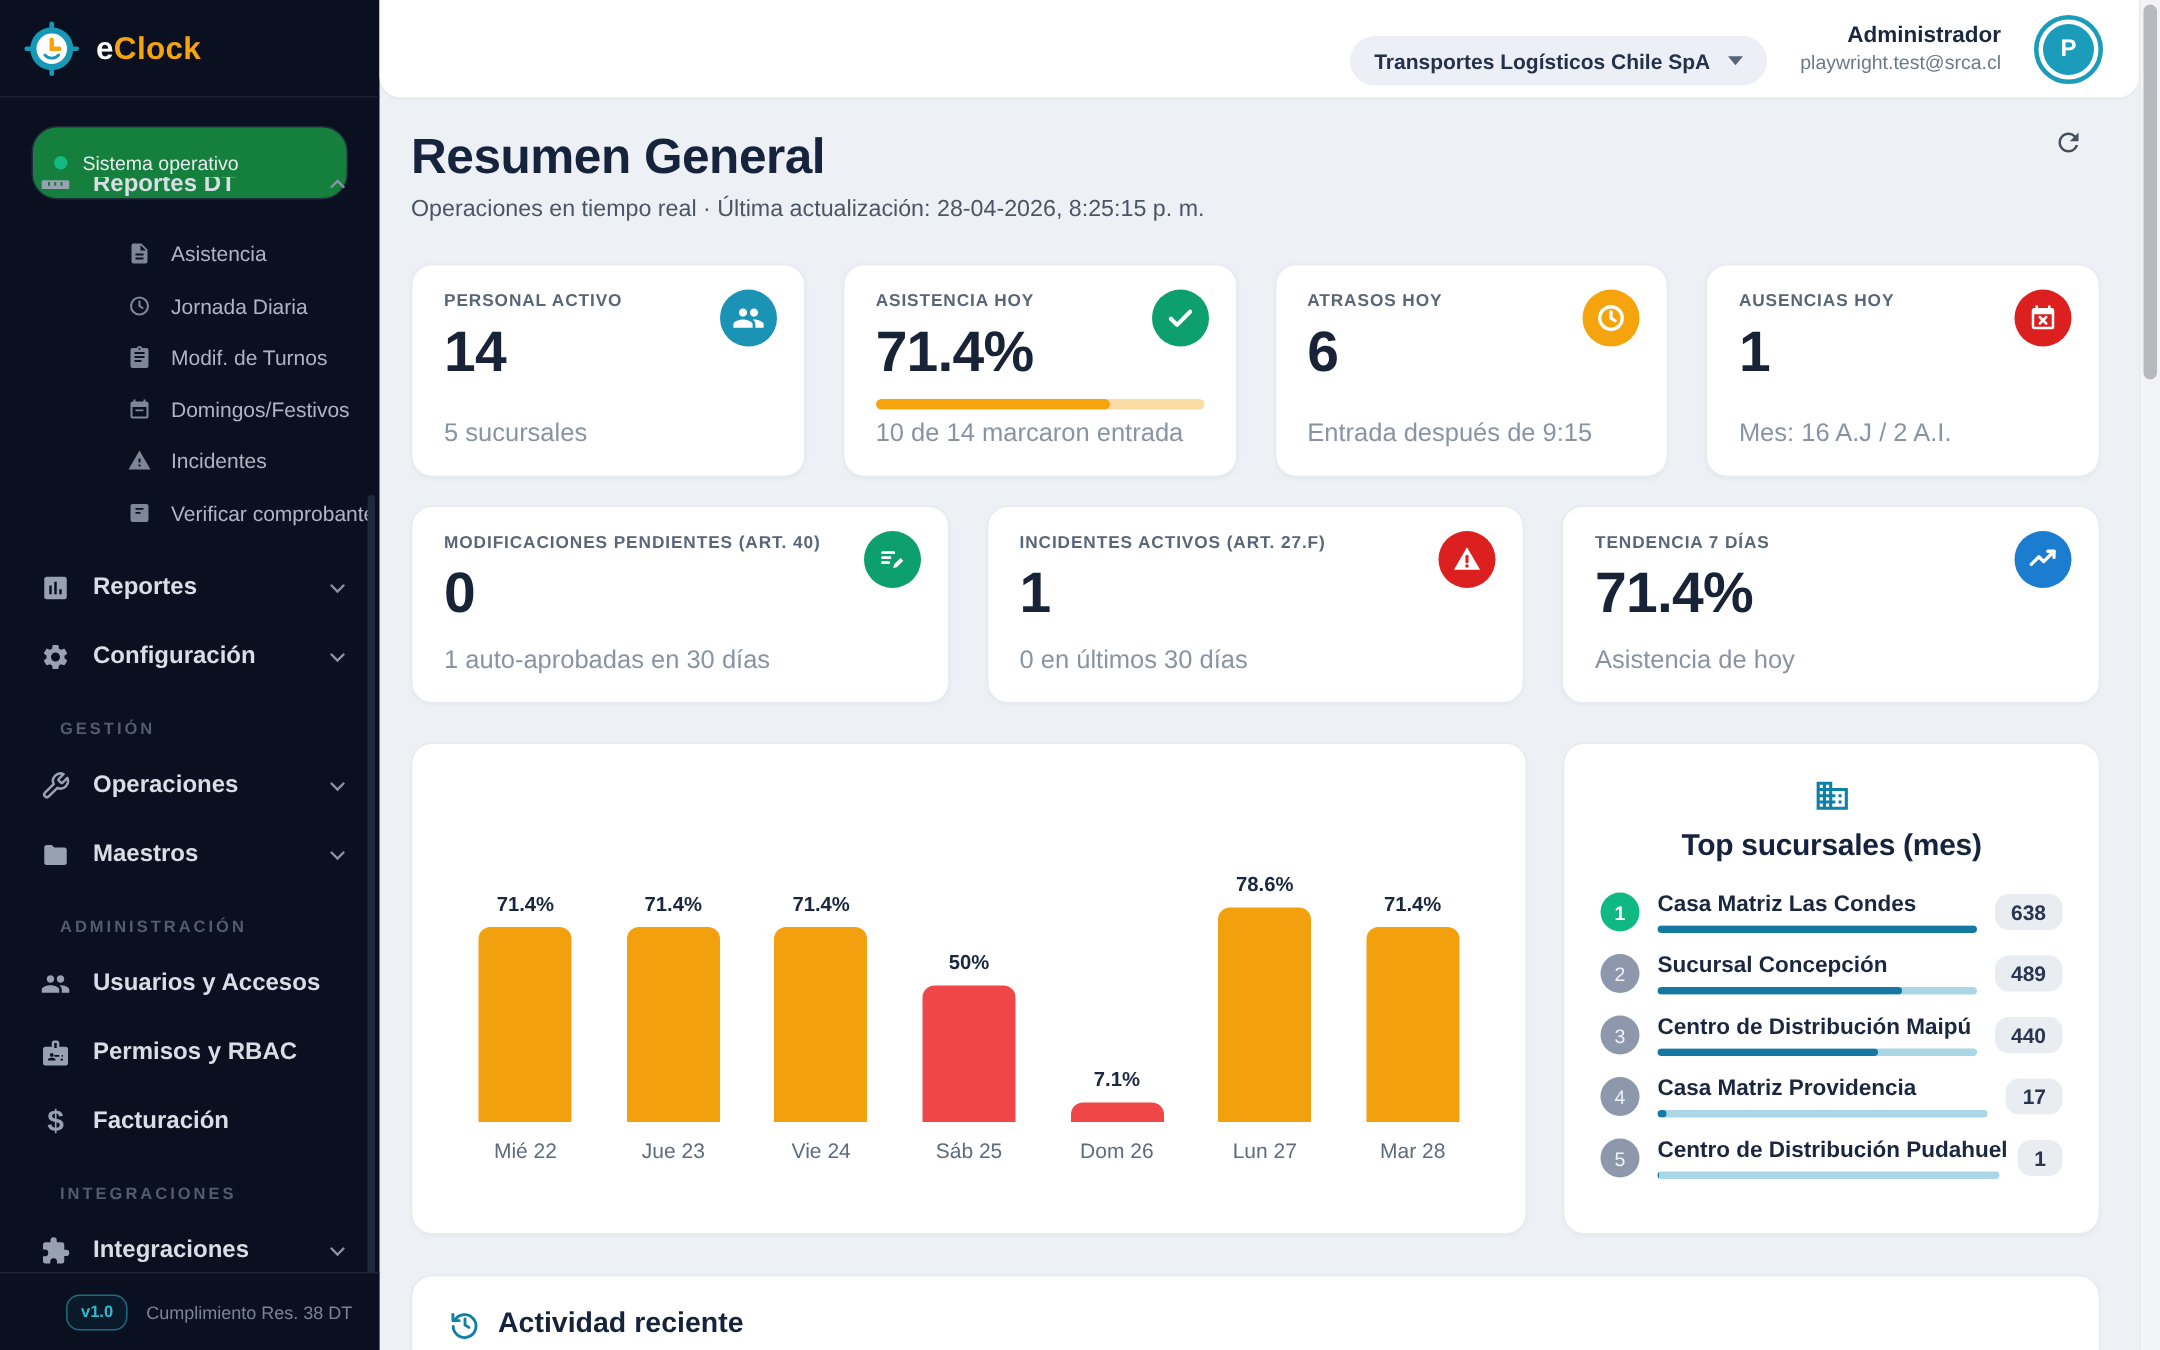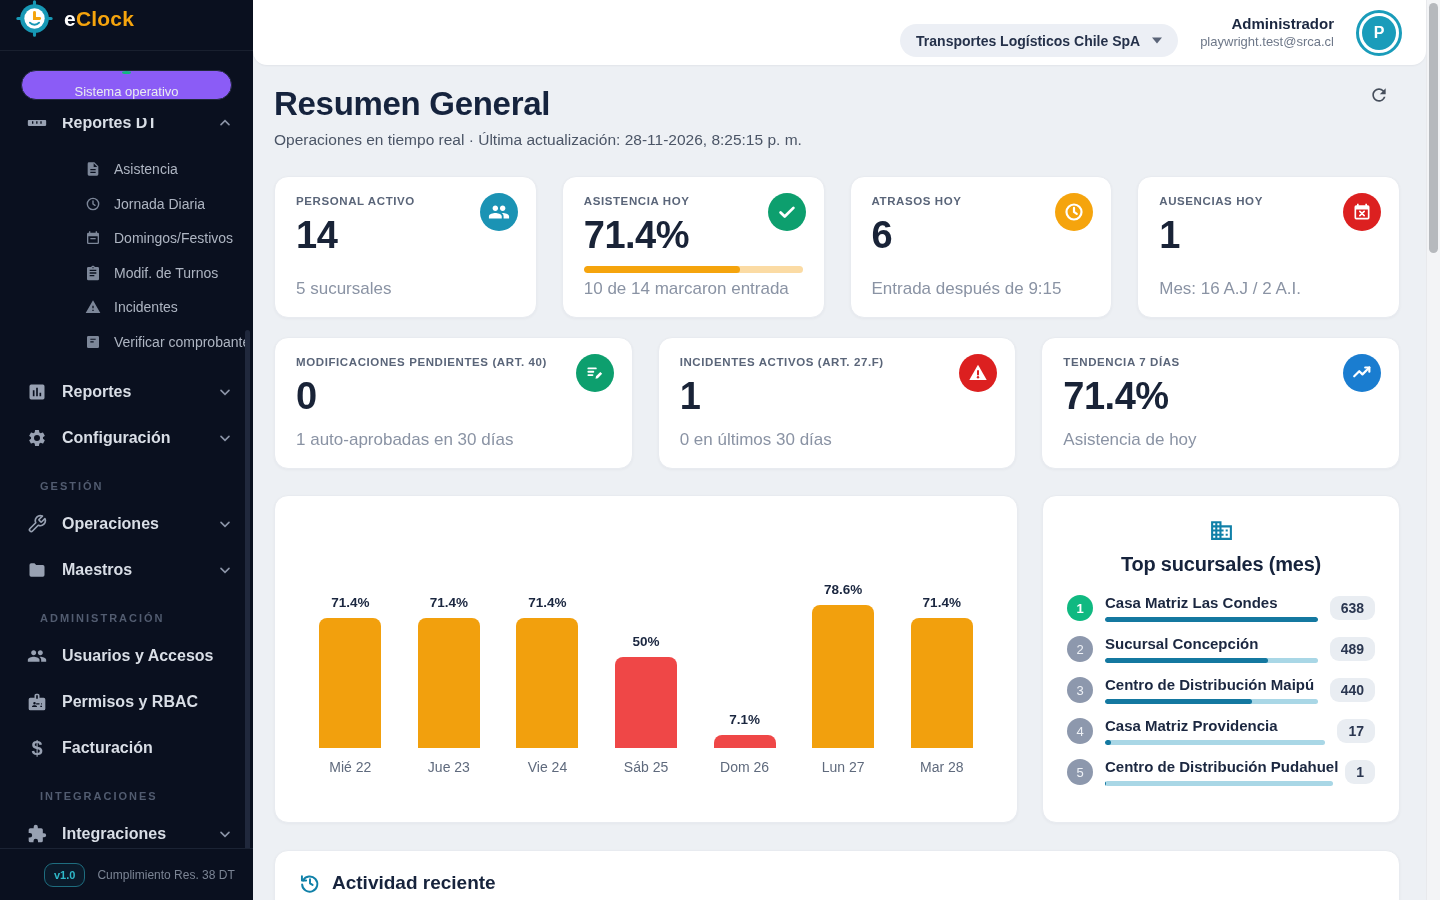--- a/index.html
+++ b/index.html
@@ -1,25 +1,25 @@
 <!DOCTYPE html>
 <html><head>
 <meta charset="utf-8">
 <style>
   * { margin:0; padding:0; box-sizing:border-box; }
   html,body { width:1440px; height:900px; overflow:hidden; font-family:"Liberation Sans","DejaVu Sans",sans-serif; background:#edf0f4; }
   body { display:flex; }
 
   
   .sidebar { position:relative; width:253px; height:900px; background:#0a101f; flex:0 0 253px; overflow:hidden; }
-  .logo-row { display:flex; align-items:center; gap:11px; padding:0 16px 13px 16px; border-bottom:1px solid #19202f; }
+  .logo-row { display:flex; align-items:center; gap:11px; padding:14px 16px 13px 16px; border-bottom:1px solid #19202f; }
   .logo-text { font-size:21px; font-weight:800; letter-spacing:.2px; }
   .logo-text .pfx { color:#ffffff; }
   .logo-text .sfx { color:#f5a40d; }
-  .status-pill { margin:19px 21px 0 21px; height:30px; border-radius:17px; background:#8b5cf6; border:1px solid #222a3d; display:flex; align-items:center; gap:10px; padding:0 14px;flex-direction:column; }
+  .status-pill { margin:19px 21px 0 21px; height:49px; border-radius:17px; background:#15803d; border:1px solid #222a3d; display:flex; align-items:center; gap:10px; padding:0 14px; }
   .status-dot { width:9px; height:9px; border-radius:50%; background:#12b981; }
   .status-label { font-size:13px; color:#e8ebf0; }
   .nav { position:absolute; top:118px; bottom:52px; left:0; right:0; overflow:hidden; }
   .nav-item { height:46px; display:flex; align-items:center; gap:14px; padding:0 20px 0 26px; color:#d9dee6; font-size:16px; font-weight:600; cursor:pointer; }
   .nav-item.clipped { height:34px; margin-top:-12px; }
   .nav-item .nicon { width:22px; height:22px; color:#98a1b2; display:flex; align-items:center; justify-content:center; flex:0 0 22px; }
   .nav-item .chev { margin-left:auto; color:#8b94a7; display:flex; }
   .subnav { padding:12px 0 4px 0; }
   .sub-item { height:34.5px; display:flex; align-items:center; gap:13px; padding-left:84px; color:#aeb5c2; font-size:14px; cursor:pointer; }
   .sub-item .sicon { width:17px; height:17px; color:#7d8799; display:flex; align-items:center; justify-content:center; flex:0 0 17px; }
@@ -138,32 +138,32 @@
             <svg viewBox="0 0 24 24" width="16" height="16" fill="none" stroke="currentColor" stroke-width="2.1" stroke-linecap="round">
               <circle cx="12" cy="12" r="8.5"></circle>
               <path d="M12 7.5V12l3 2"></path>
             </svg>
           </span>
         <span>Jornada Diaria</span>
       </div>
       <div class="sub-item">
         <span class="sicon">
             <svg viewBox="0 0 24 24" width="16" height="16" fill="currentColor">
-              <path d="M19 4h-1V2h-2v2H8V2H6v2H5a2 2 0 0 0-2 2v13a2 2 0 0 0 2 2h14a2 2 0 0 0 2-2V6a2 2 0 0 0-2-2zm0 15H5V9.5h14V19zM8 12h8v1.8H8z"></path>
-            </svg>
-          </span>
-        <span>Domingos/Festivos</span>
+              <path d="M19 3h-4.18C14.4 1.84 13.3 1 12 1s-2.4.84-2.82 2H5a2 2 0 0 0-2 2v16a2 2 0 0 0 2 2h14a2 2 0 0 0 2-2V5a2 2 0 0 0-2-2zm-7 0a1 1 0 1 1 0 2 1 1 0 0 1 0-2zm2 14H7v-2h7v2zm3-4H7v-2h10v2zm0-4H7V7h10v2z"></path>
+            </svg>
+          </span>
+        <span>Modif. de Turnos</span>
       </div>
       <div class="sub-item">
         <span class="sicon">
             <svg viewBox="0 0 24 24" width="16" height="16" fill="currentColor">
-              <path d="M19 3h-4.18C14.4 1.84 13.3 1 12 1s-2.4.84-2.82 2H5a2 2 0 0 0-2 2v16a2 2 0 0 0 2 2h14a2 2 0 0 0 2-2V5a2 2 0 0 0-2-2zm-7 0a1 1 0 1 1 0 2 1 1 0 0 1 0-2zm2 14H7v-2h7v2zm3-4H7v-2h10v2zm0-4H7V7h10v2z"></path>
-            </svg>
-          </span>
-        <span>Modif. de Turnos</span>
+              <path d="M19 4h-1V2h-2v2H8V2H6v2H5a2 2 0 0 0-2 2v13a2 2 0 0 0 2 2h14a2 2 0 0 0 2-2V6a2 2 0 0 0-2-2zm0 15H5V9.5h14V19zM8 12h8v1.8H8z"></path>
+            </svg>
+          </span>
+        <span>Domingos/Festivos</span>
       </div>
       <div class="sub-item">
         <span class="sicon">
             <svg viewBox="0 0 24 24" width="16" height="16" fill="currentColor">
               <path d="M1 21h22L12 2 1 21zm12-3h-2v-2h2v2zm0-4h-2v-4h2v4z"></path>
             </svg>
           </span>
         <span>Incidentes</span>
       </div>
       <div class="sub-item">
@@ -296,21 +296,21 @@
         <div class="user-role">Administrador</div>
         <div class="user-email">playwright.test@srca.cl</div>
       </div>
       <div class="avatar-ring">
         <div class="avatar-core">P</div>
       </div>
     </header>
 
     <div class="content">
       <h1 class="page-title">Resumen General</h1>
-      <div class="page-sub">Operaciones en tiempo real · Última actualización: 28-11-2026, 8:25:15 p. m.</div>
+      <div class="page-sub">Operaciones en tiempo real · Última actualización: 28-04-2026, 8:25:15 p. m.</div>
       <div class="refresh-btn">
         <svg viewBox="0 0 24 24" width="20" height="20" fill="currentColor">
             <path d="M17.65 6.35A7.95 7.95 0 0 0 12 4c-4.42 0-7.99 3.58-7.99 8s3.57 8 7.99 8c3.73 0 6.84-2.55 7.73-6h-2.08A5.99 5.99 0 0 1 12 18c-3.31 0-6-2.69-6-6s2.69-6 6-6c1.66 0 3.14.69 4.22 1.78L13 11h7V4l-2.35 2.35z"></path>
           </svg>
       </div>
 
       <div class="kpi-row1">
         <div class="card kpi-card">
           <div class="kpi-title">PERSONAL ACTIVO</div>
           <div class="kpi-icon" style="background: rgb(27, 147, 180);">

